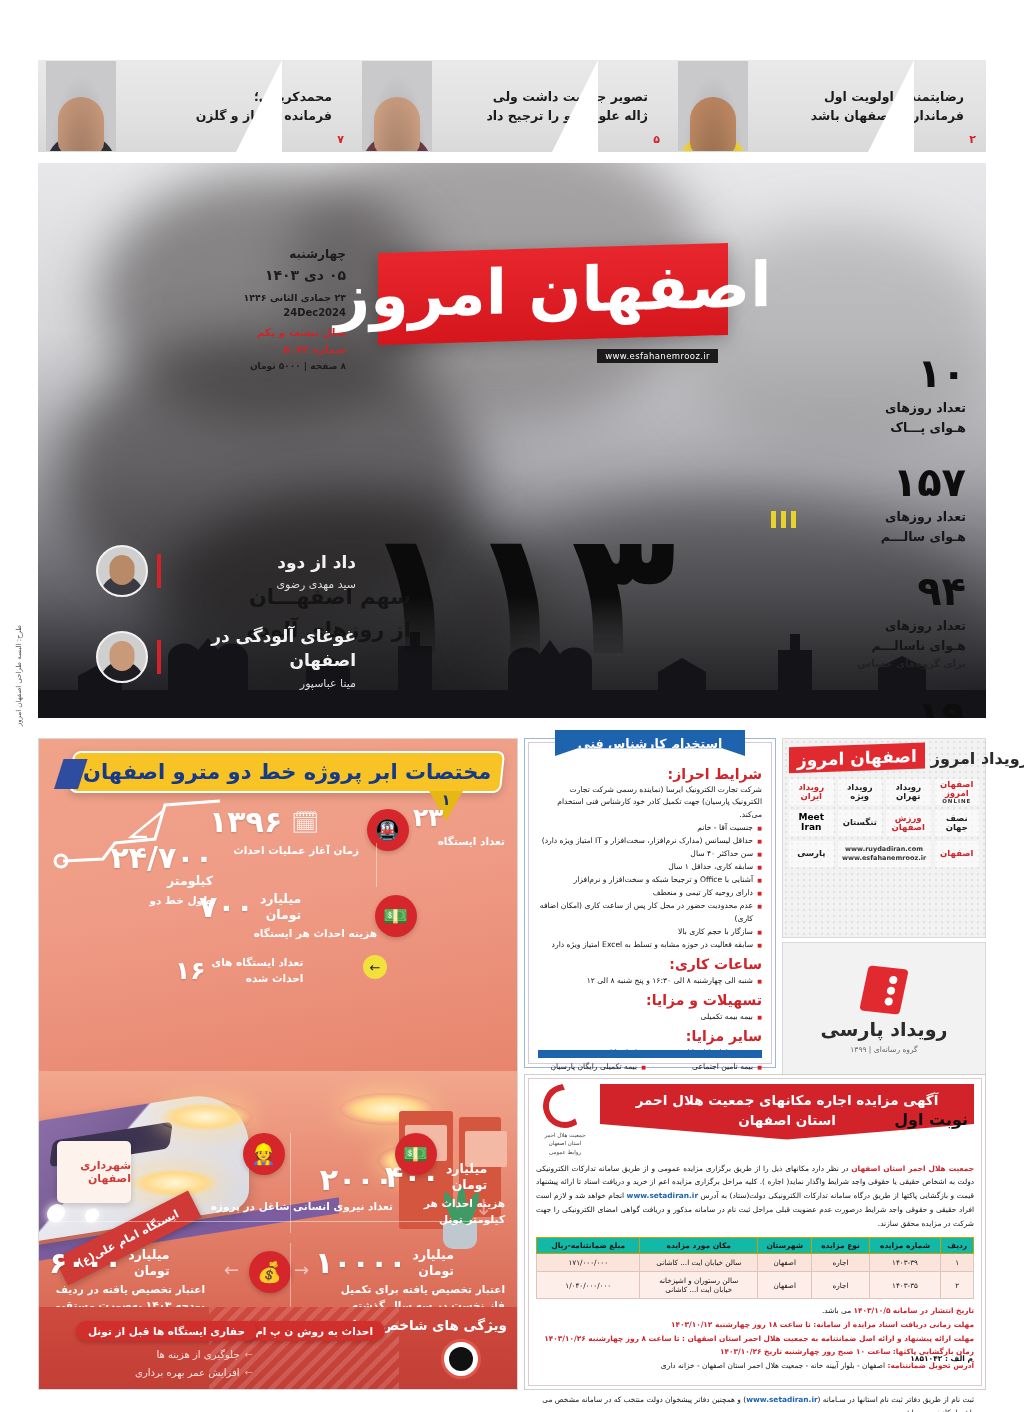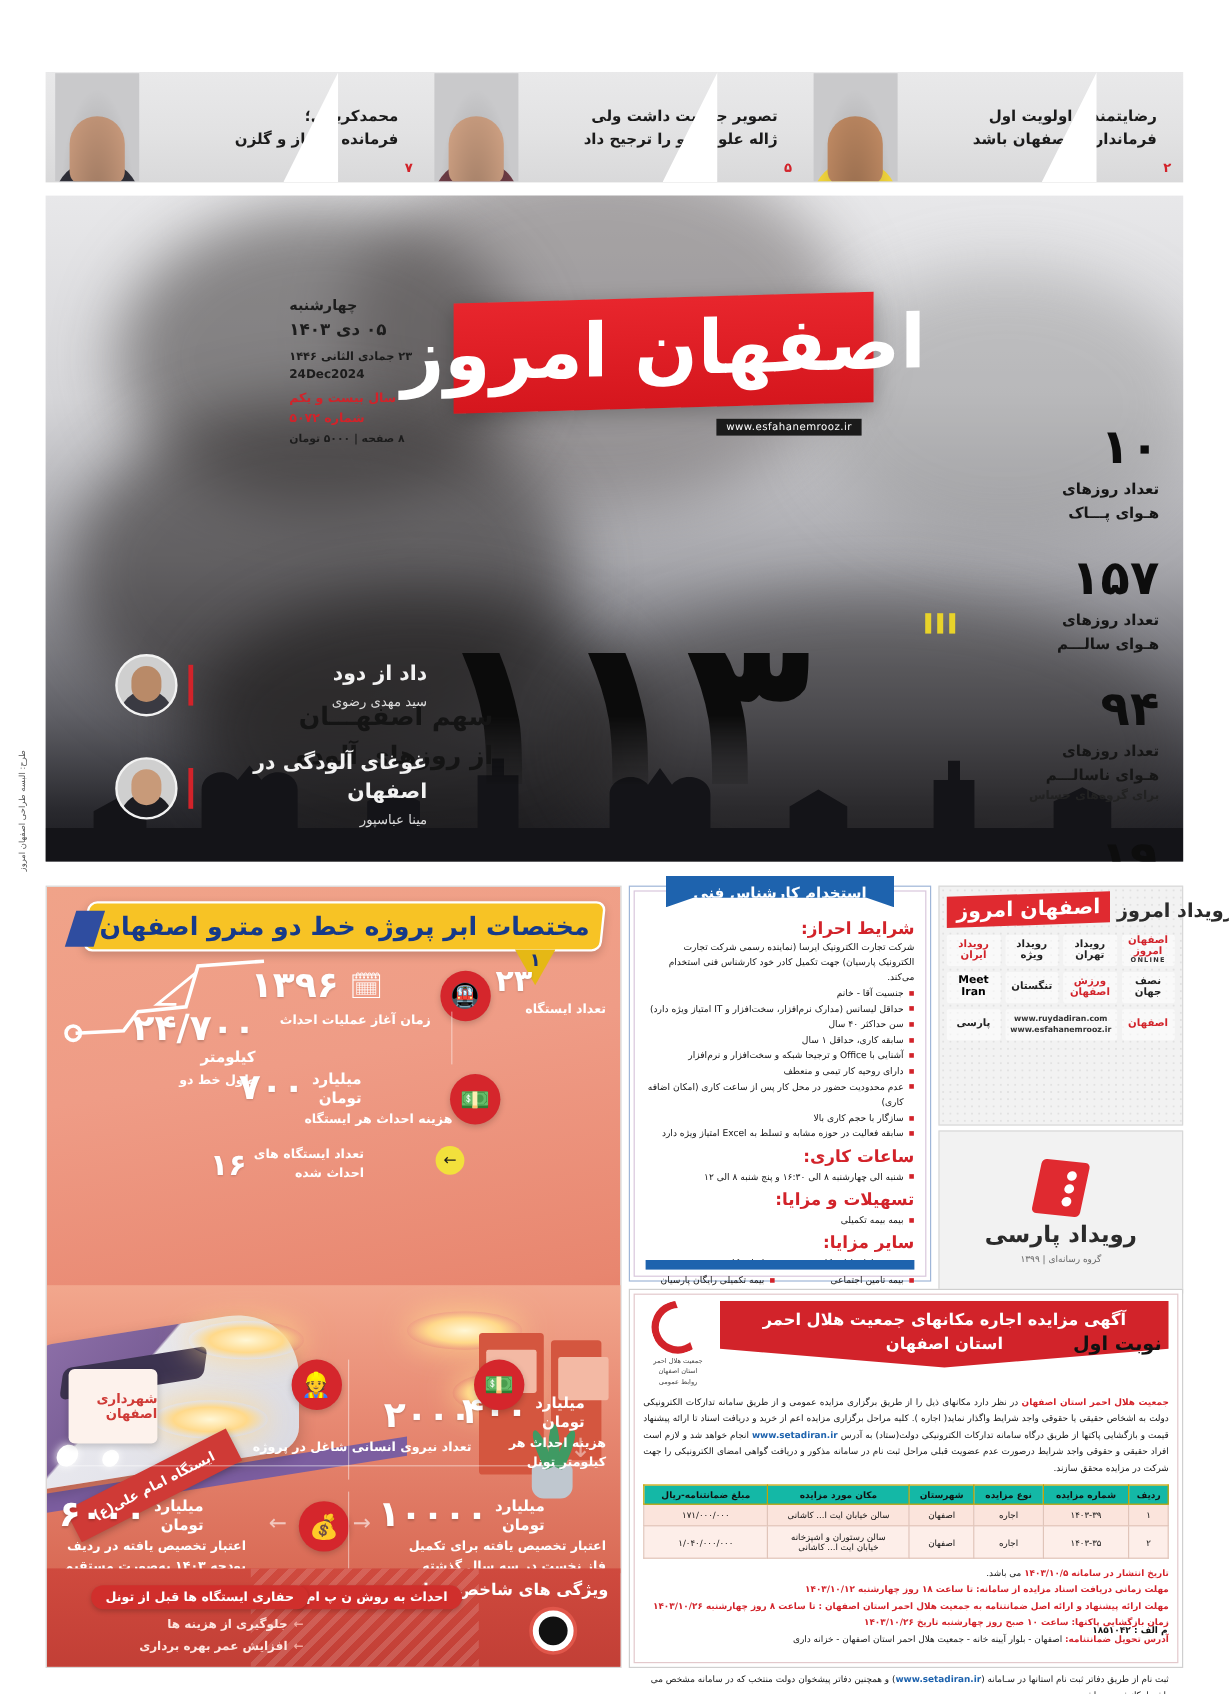--- a/index.html
+++ b/index.html
@@ -97,21 +97,21 @@
   }
   .masthead-site {
     position:absolute; right:268px; top:186px;
     background:#1b1b1b; color:#fff; font-size:8.5px; padding:2px 8px;
     letter-spacing:.4px; direction:ltr;
   }
 
   
   .issuebox {
     position:absolute; right:640px; top:82px; width:105px;
-    text-align:left; line-height:1.6; color:#1c1c1c;
+    text-align:right; line-height:1.6; color:#1c1c1c;
   }
   .issuebox .dow { font-size:12px; font-weight:700; }
   .issuebox .pdate { font-size:14px; font-weight:700; }
   .issuebox .hdate { font-size:9.5px; font-weight:700; margin-top:3px; }
   .issuebox .gdate { font-size:10px; font-weight:700; direction:ltr; }
   .issuebox .yr { font-size:10.5px; font-weight:700; color:#d2232a; margin-top:3px; }
   .issuebox .no { font-size:10.5px; font-weight:700; color:#d2232a; }
   .issuebox .pr { font-size:9px; font-weight:700; margin-top:2px; }
 
   
@@ -269,21 +269,21 @@
   .tl-circle {
     position:absolute; right:38px; top:32px; width:40px; height:40px; border-radius:50%;
     background:#fff; border:3px solid #e0564a; display:flex; align-items:center; justify-content:center;
   }
   .tl-circle i { width:24px; height:24px; border-radius:50%; background:#111; display:block; }
   .pill {
     position:absolute; background:#d02f2c; color:#fff; border-radius:13px;
     padding:4px 12px; font-size:10.5px; font-weight:700; white-space:nowrap;
     box-shadow:0 2px 4px rgba(0,0,0,.2);
   }
-  .tl-sub { position:absolute; color:#ffe6e0; font-size:10px; font-weight:700; }
+  .tl-sub { position:absolute; color:#ffe6e0; font-size:10px; font-weight:400; }
   .tl-sub .ar { color:#f0a79c; margin-left:5px; }
 
   
   .ad-job {
     position:absolute; left:486px; top:8px; width:252px; height:330px;
     background:#fff; border:1px solid #9fb6d8; padding:3px;
   }
   .ad-job-in { border:1px solid #d9c7dd; height:100%; position:relative; background:#fff; }
   .ad-job-hdr {
     position:absolute; left:50%; transform:translateX(-50%); top:-13px;

